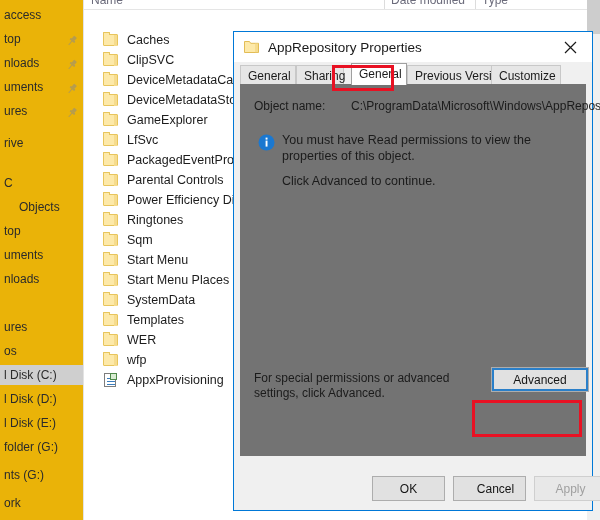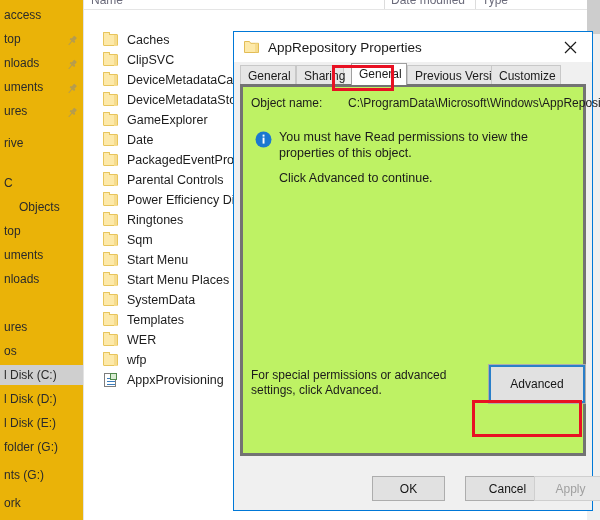--- a/index.html
+++ b/index.html
@@ -103,38 +103,38 @@
     position:absolute;top:3px;height:20px;line-height:20px;
     background:#e6e6e6;border:1px solid #c8c8c8;box-sizing:border-box;
     font-size:12px;color:#1b1b1b;padding:0 7px;white-space:nowrap;
     border-bottom:none;
   }
   .tab.active{background:#ffffff;border-color:#a0a0a0;top:1px;height:22px;line-height:21px;z-index:3;}
 
   
   #tabpage{
     position:absolute;left:6px;top:52px;right:6px;height:372px;
-    background:#bef264;border:3px solid #737373;box-sizing:border-box;
+    background:#737373;border:6px solid #737373;box-sizing:border-box;
   }
   #objname-label{position:absolute;left:8px;top:9px;font-size:12px;color:#1b1b1b;white-space:nowrap;}
   #objname-value{position:absolute;left:105px;top:9px;font-size:12px;color:#1b1b1b;white-space:nowrap;}
 
   #info-icon{position:absolute;left:12px;top:44px;width:17px;height:17px;}
   #info-text{
     position:absolute;left:36px;top:42px;width:300px;
     font-size:12.5px;color:#1b1b1b;line-height:16px;
   }
   #click-adv{position:absolute;left:36px;top:84px;font-size:12.5px;color:#1b1b1b;}
 
   #perm-note{
     position:absolute;left:8px;top:281px;width:225px;
     font-size:12px;color:#1b1b1b;line-height:15px;
   }
   #advanced-btn{
-    position:absolute;left:245px;top:277px;width:98px;height:40px;
+    position:absolute;left:245px;top:277px;width:98px;height:25px;
     background:#e1e1e1;border:1px solid #adadad;box-sizing:border-box;
     font-size:12px;color:#151515;display:flex;align-items:center;justify-content:center;
     outline:2px solid #2a7fc9;outline-offset:-3px;cursor:default;
   }
 
   
   #cmdrow{position:absolute;left:0;bottom:8px;width:360px;height:26px;margin-left:23px;}
   .cmdbtn{
     position:absolute;top:0;width:73px;height:25px;
     background:#e1e1e1;border:1px solid #adadad;box-sizing:border-box;
@@ -232,21 +232,21 @@
       <div class="row" style="top: 100px;">
         <span class="ficon">
           <span class="folder"></span>
         </span>
         <span class="fname">GameExplorer</span>
       </div>
       <div class="row" style="top: 120px;">
         <span class="ficon">
           <span class="folder"></span>
         </span>
-        <span class="fname">Date</span>
+        <span class="fname">LfSvc</span>
       </div>
       <div class="row" style="top: 140px;">
         <span class="ficon">
           <span class="folder"></span>
         </span>
         <span class="fname">PackagedEventProvi</span>
       </div>
       <div class="row" style="top: 160px;">
         <span class="ficon">
           <span class="folder"></span>
@@ -363,19 +363,19 @@
     </div>
     <div id="info-text">You must have Read permissions to view the properties of this object.</div>
     <div id="click-adv">Click Advanced to continue.</div>
 
     <div id="perm-note">For special permissions or advanced settings, click Advanced.</div>
     <div id="advanced-btn">Advanced</div>
   </div>
 
   <div id="cmdrow">
       <div class="cmdbtn" style="left: 115px;">OK</div>
-      <div class="cmdbtn" style="left: 208px; padding-left: 12px;">Cancel</div>
+      <div class="cmdbtn" style="left: 196px; padding-left: 12px;">Cancel</div>
       <div class="cmdbtn disabled" style="left: 277px;">Apply</div>
     </div>
 </div>
 
 <div class="redbox" id="box-security" style="left: 332px; top: 65px; width: 62px; height: 26px; border-color: rgb(232, 17, 35);"></div>
 <div class="redbox" id="box-advanced" style="left: 472px; top: 400px; width: 110px; height: 37px; border-color: rgb(232, 17, 35);"></div>
 
 </body></html>

